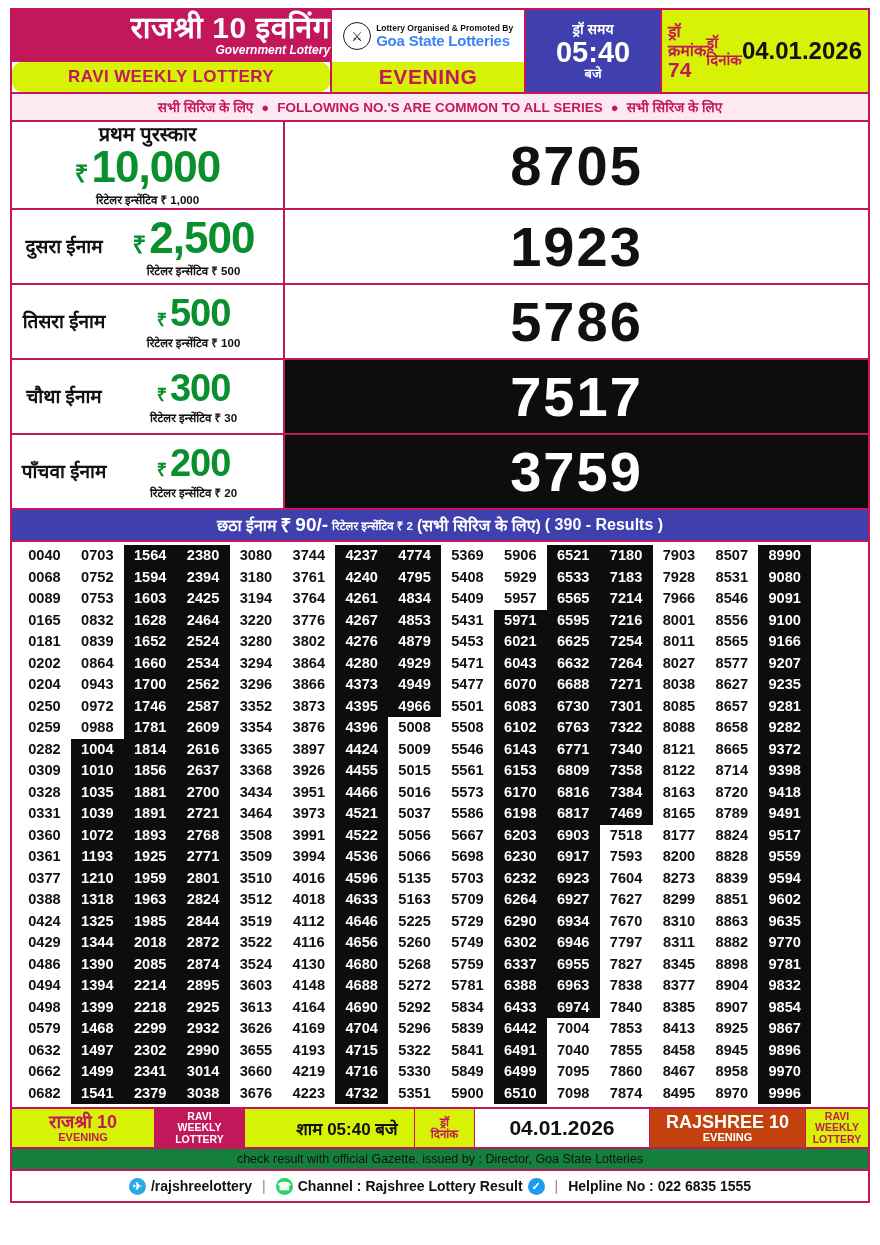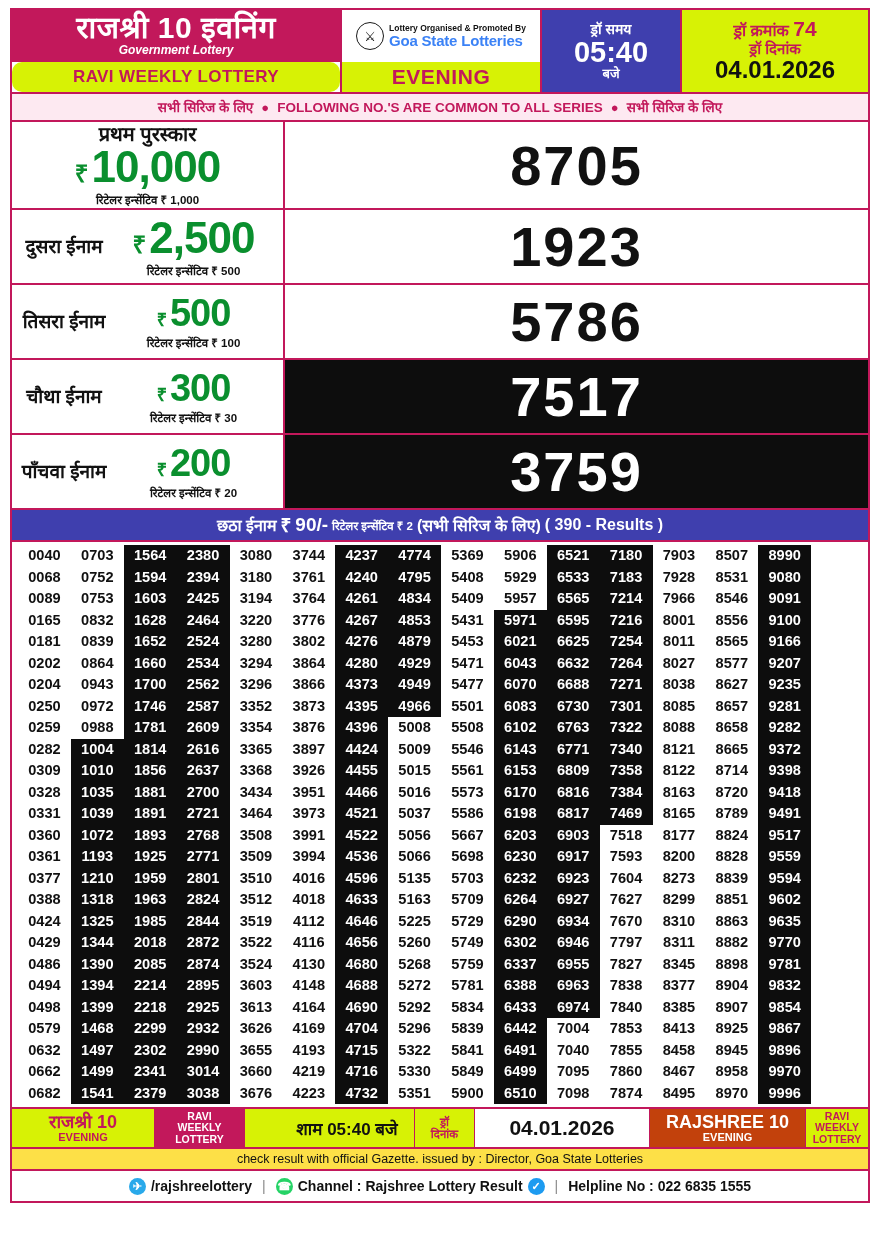--- a/index.html
+++ b/index.html
@@ -32,21 +32,21 @@
     width:330px;
     box-sizing:border-box;
     border-right:2px solid #c2185b;
   }
   .hdr-title{
     background:#c2185b;
     color:#ffffff;
     height:52px;
     display:flex;
     flex-direction:column;
-    align-items:center;
+    align-items:flex-end;
     justify-content:center;
     box-sizing:border-box;
     padding:2px 0 4px 0;
   }
   .hdr-title .t1{
     font-size:30px;
     font-weight:bold;
     letter-spacing:.5px;
     line-height:30px;
     white-space:nowrap;
@@ -110,21 +110,21 @@
     display:flex;flex-direction:column;align-items:center;justify-content:center;
     padding:8px 0;
   }
   .hdr-time .lbl{font-size:14px;font-weight:bold;line-height:15px;}
   .hdr-time .val{font-size:29px;font-weight:bold;line-height:30px;}
   .hdr-time .baje{font-size:13px;font-weight:bold;line-height:14px;}
   .hdr-draw{
     flex:1;
     background:#d7f205;
     box-sizing:border-box;
-    display:flex;flex-direction:column;
+    display:flex;flex-direction:row;
     align-items:center;justify-content:center;
     color:#c2185b;
     padding:2px 6px;
   }
   .hdr-draw .row1{font-size:16px;font-weight:bold;line-height:19px;}
   .hdr-draw .row1 b{font-size:21px;}
   .hdr-draw .row2{font-size:15px;font-weight:bold;line-height:17px;}
   .hdr-draw .row3{font-size:24px;font-weight:bold;line-height:26px;color:#111;}
 
   
@@ -264,21 +264,21 @@
   .fb4 .a{font-size:11.5px;font-weight:bold;line-height:12.5px;}
   .fb5{width:175px;background:#ffffff;color:#111;}
   .fb5 .a{font-size:21px;font-weight:bold;}
   .fb6{width:156px;background:#c2410c;color:#fff;}
   .fb6 .a{font-size:18px;font-weight:bold;line-height:18px;}
   .fb6 .b{font-size:11px;font-weight:bold;line-height:12px;}
   .fb7{flex:1;background:#d7f205;color:#c2185b;}
   .fb7 .a{font-size:10.5px;font-weight:bold;line-height:11.5px;}
 
   .gazette{
-    background:#fde047;
+    background:#15803d;
     color:#111;
     font-size:12.5px;
     height:20px;
     display:flex;align-items:center;justify-content:center;
     border-bottom:2px solid #c2185b;
   }
   .contact{
     background:#ffffff;
     height:30px;
     display:flex;align-items:center;justify-content:center;

